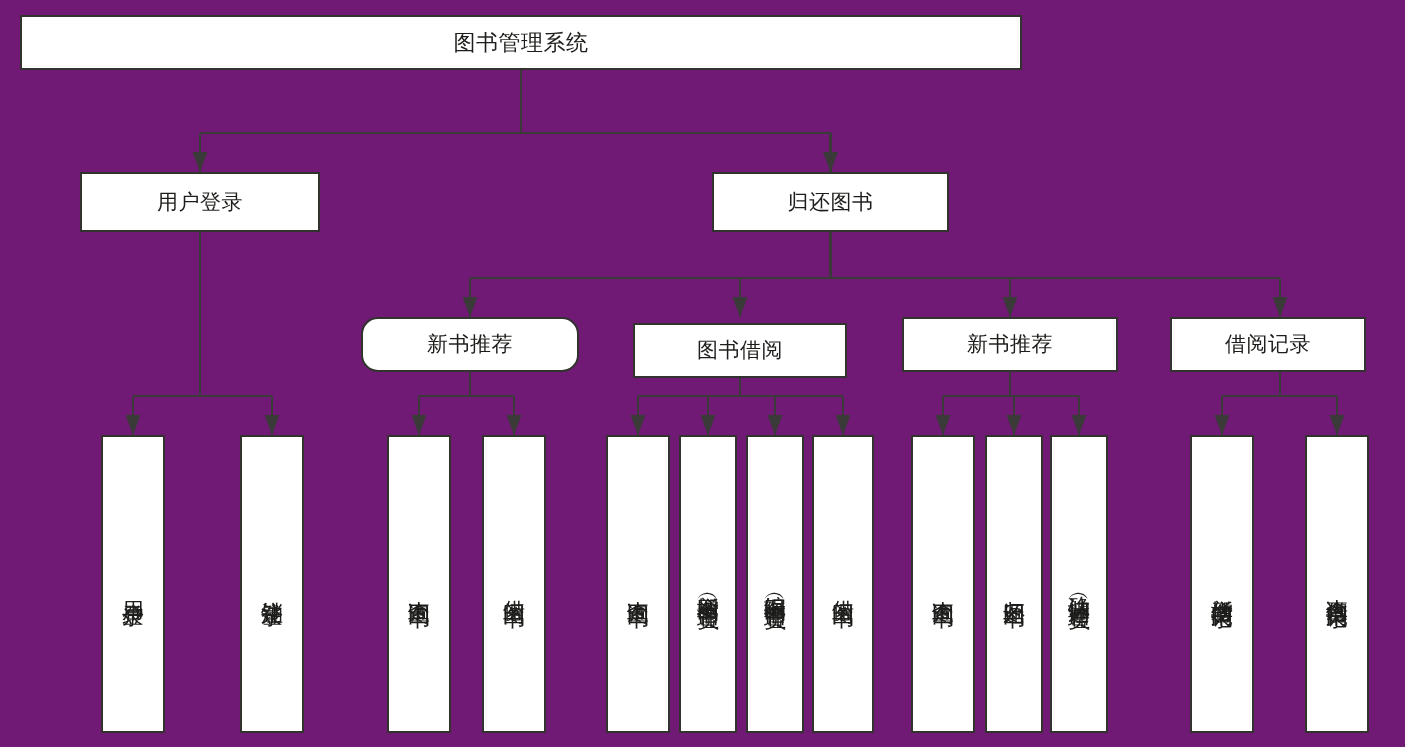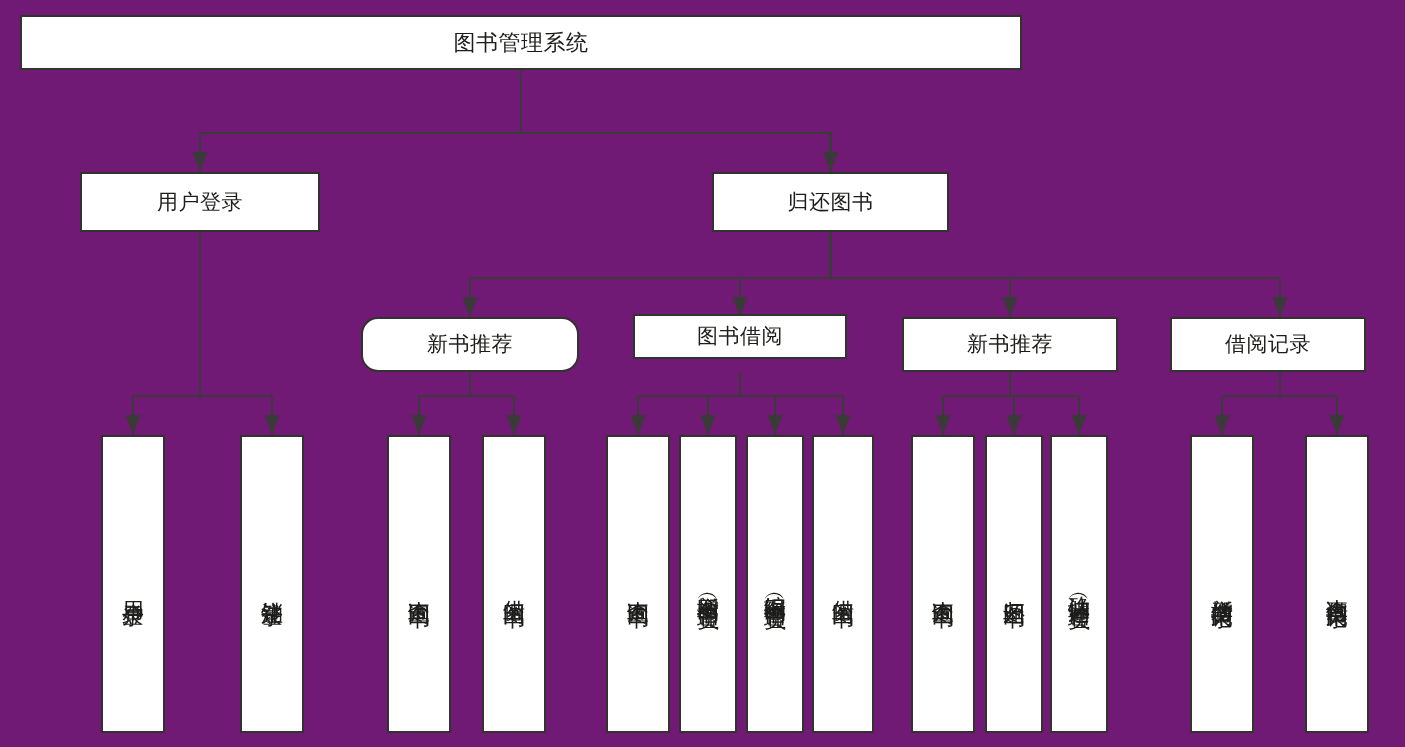--- a/index.html
+++ b/index.html
@@ -140,21 +140,21 @@
       </div>
       <div class="node horiz" style="left: 80px; top: 172px; width: 240px; height: 60px;">
         <span class="label">用户登录</span>
       </div>
       <div class="node horiz" style="left: 712px; top: 172px; width: 237px; height: 60px;">
         <span class="label">归还图书</span>
       </div>
       <div class="node horiz" style="left: 361px; top: 317px; width: 218px; height: 55px; border-radius: 17px;">
         <span class="label">新书推荐</span>
       </div>
-      <div class="node horiz" style="left: 633px; top: 314px; width: 214px; height: 45px;">
+      <div class="node horiz" style="left: 633px; top: 323px; width: 214px; height: 55px;">
         <span class="label">图书借阅</span>
       </div>
       <div class="node horiz" style="left: 902px; top: 317px; width: 216px; height: 55px;">
         <span class="label">新书推荐</span>
       </div>
       <div class="node horiz" style="left: 1170px; top: 317px; width: 196px; height: 55px;">
         <span class="label">借阅记录</span>
       </div>
       <div class="node vert" style="left: 101px; top: 435px; width: 64px; height: 298px;">
         <span class="label">用户登录</span>

